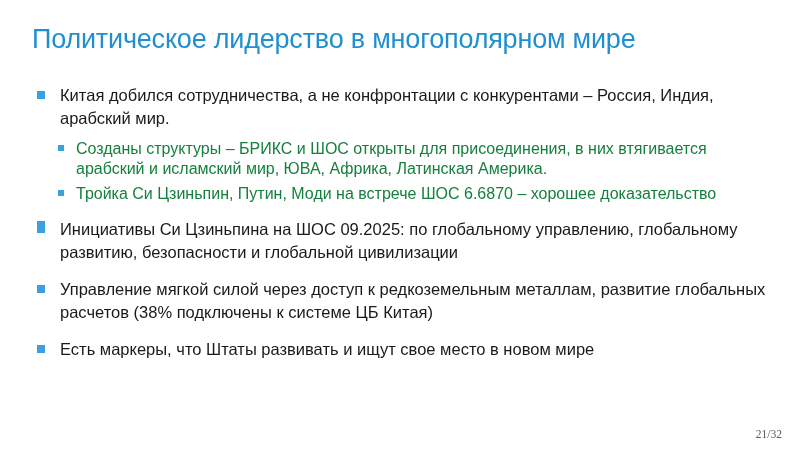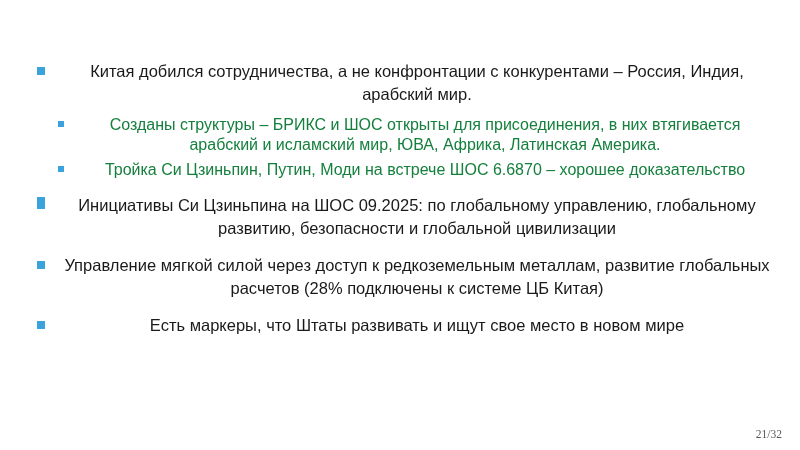--- a/index.html
+++ b/index.html
@@ -27,23 +27,22 @@
     font-size: 27px;
     line-height: 34px;
     color: #1f8fd0;
     font-weight: 400;
     letter-spacing: -0.2px;
     white-space: nowrap;
   }
   .body {
     position: absolute;
     left: 34px;
-    top: 60px;
+    top: 84px;
     width: 740px;
-    text-align: center;
   }
   .l1 {
     position: relative;
     padding-left: 26px;
     margin-bottom: 9px;
     font-size: 16.5px;
     line-height: 23px;
     color: #1a1a1a;
   }
   .l1 > .bullet {
@@ -82,20 +81,21 @@
     font-size: 11.5px;
     color: #595959;
     font-family: Liberation Serif, serif;
   }
 </style>
 </head>
 <body>
 
 <div class="slide">
 
+  <div class="slide-title">Политическое лидерство в многополярном мире</div>
 
   <div class="body">
 
     <div class="l1">
       <span class="bullet"></span>
       <span>Китая добился сотрудничества, а не конфронтации с конкурентами – Россия, Индия, арабский мир.</span>
     </div>
 
     <div class="sub-group">
       <div class="l2">
@@ -112,21 +112,21 @@
       <span class="bullet"></span>
     </div>
 
     <div class="l1" style="margin-top:14px;">
       <span class="bullet"></span>
       <span>Инициативы Си Цзиньпина на ШОС 09.2025: по глобальному управлению, глобальному развитию, безопасности и глобальной цивилизации</span>
     </div>
 
     <div class="l1" style="margin-top:14px;">
       <span class="bullet"></span>
-      <span>Управление мягкой силой через доступ к редкоземельным металлам, развитие глобальных расчетов (28% подключены к системе ЦБ Китая)</span>
+      <span>Управление мягкой силой через доступ к редкоземельным металлам, развитие глобальных расчетов (38% подключены к системе ЦБ Китая)</span>
     </div>
 
     <div class="l1" style="margin-top:14px;">
       <span class="bullet"></span>
       <span>Есть маркеры, что Штаты развивать и ищут свое место в новом мире</span>
     </div>
 
   </div>
 
   <div class="page-number">21/32</div>

